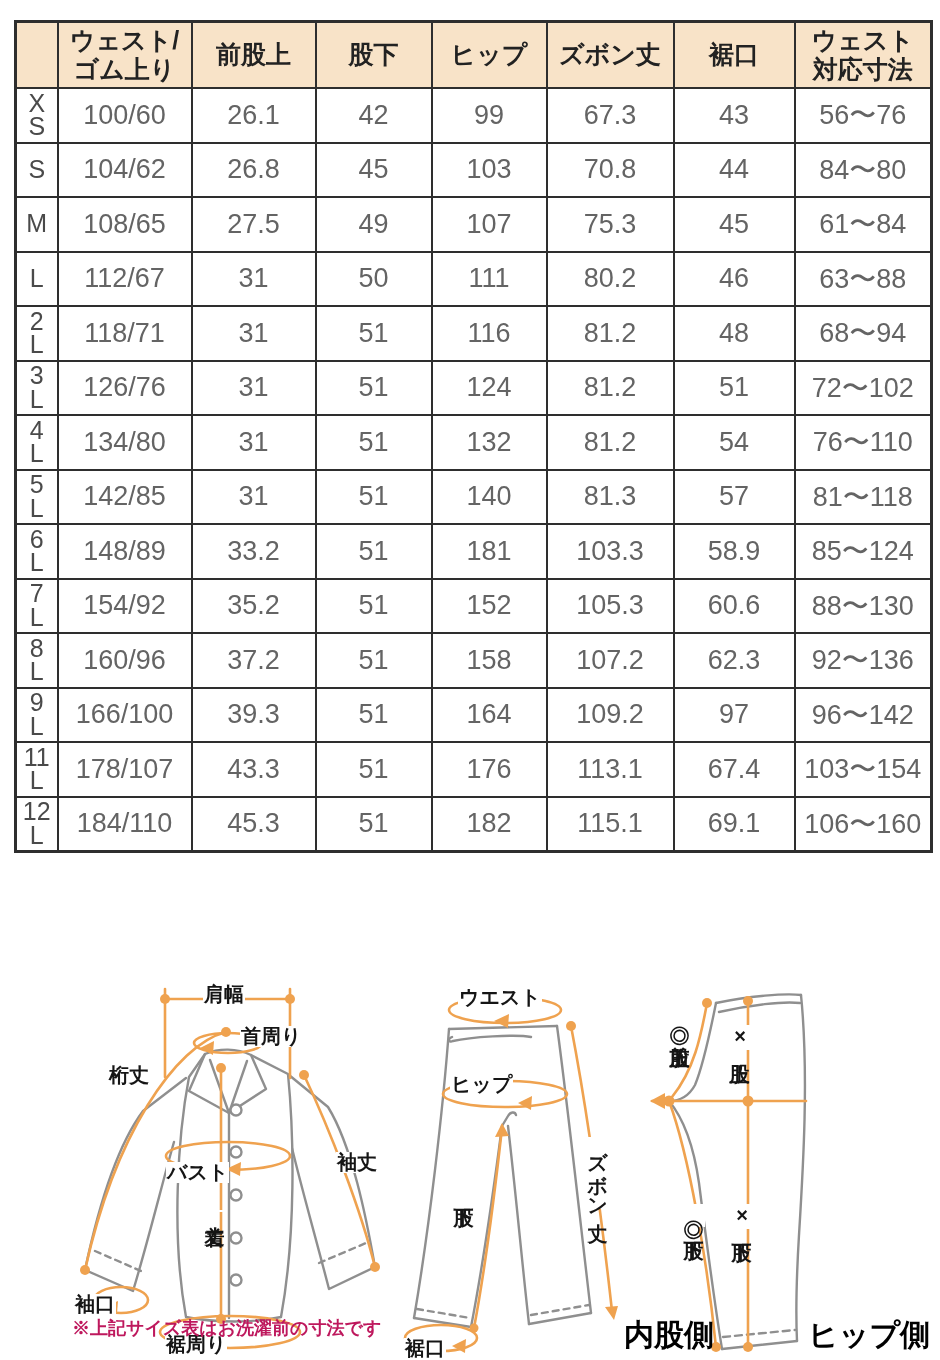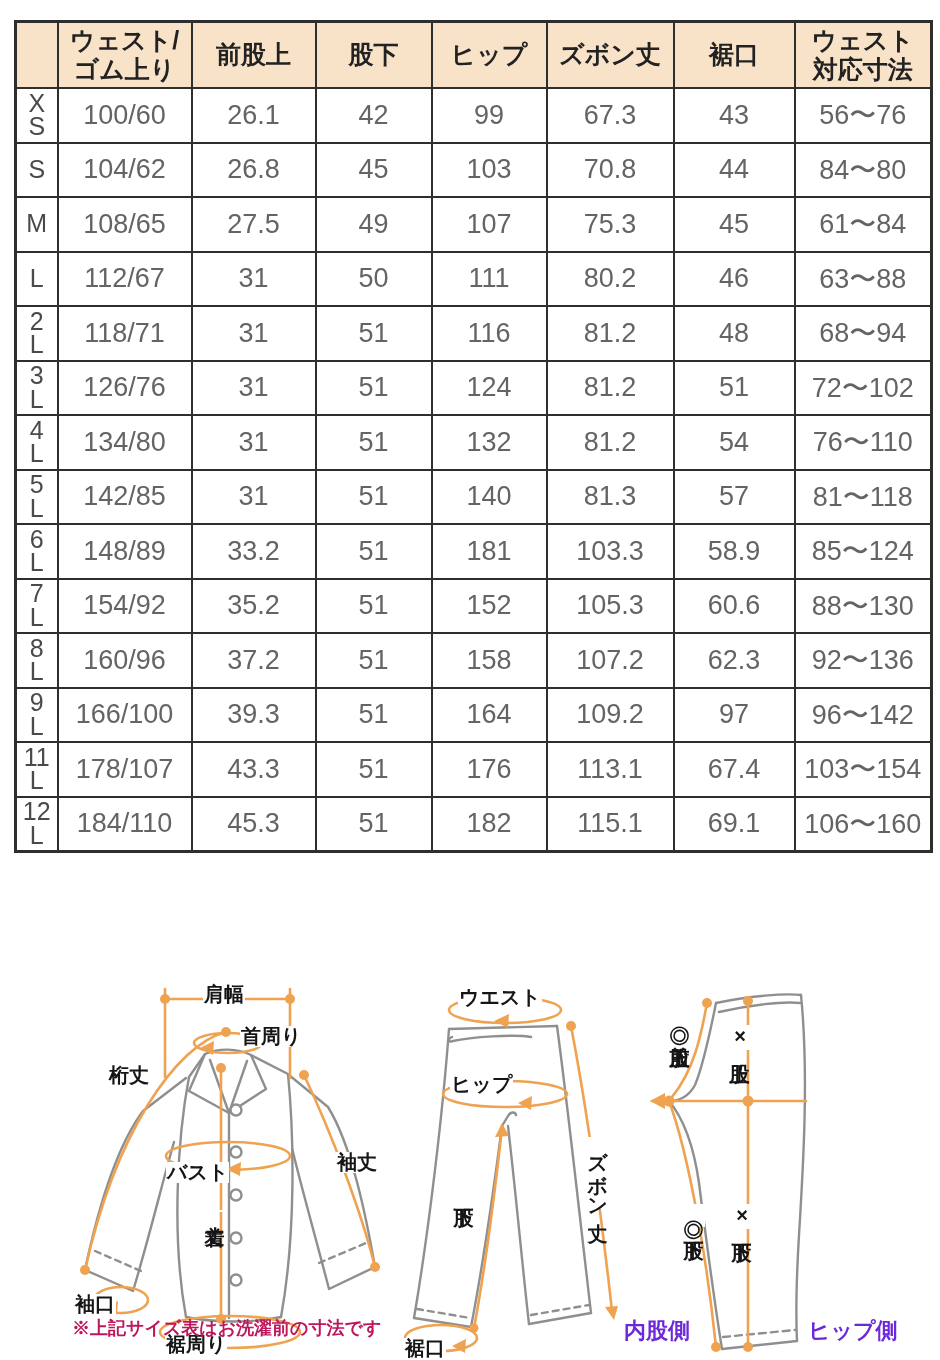--- a/index.html
+++ b/index.html
@@ -29,21 +29,21 @@
   .sz-head, .sz-tail { display:block; }
   
   .diagrams { position:absolute; left:0; top:980px; width:844px; height:412px; }
   .diagrams svg { position:absolute; left:0; top:0; }
   .dlabel {
     position:absolute; font-size:20px; font-weight:bold; color:#151515;
     line-height:1.05; background:#fff; padding:0 1px; white-space:nowrap;
   }
   .vert { writing-mode:vertical-rl; text-orientation:upright; letter-spacing:1px; }
   .side-label {
-    position:absolute; font-size:22px; font-weight:bold; color:#6d28d9;
+    position:absolute; font-size:30px; font-weight:bold; color:#000000;
     line-height:1; white-space:nowrap;
   }
   
   .note {
     position:absolute; left:72px; top:1316px; font-size:18px;
     font-weight:bold; color:#be185d; white-space:nowrap;
   }
 </style>
 </head>
 <body>

